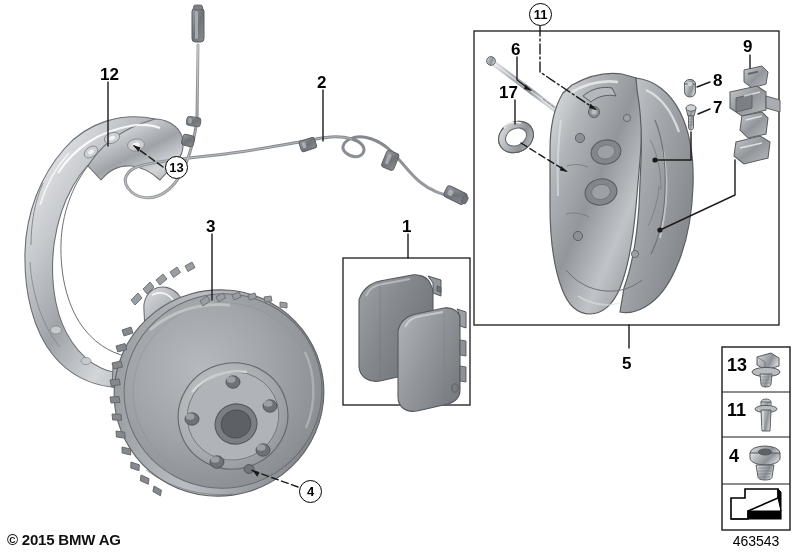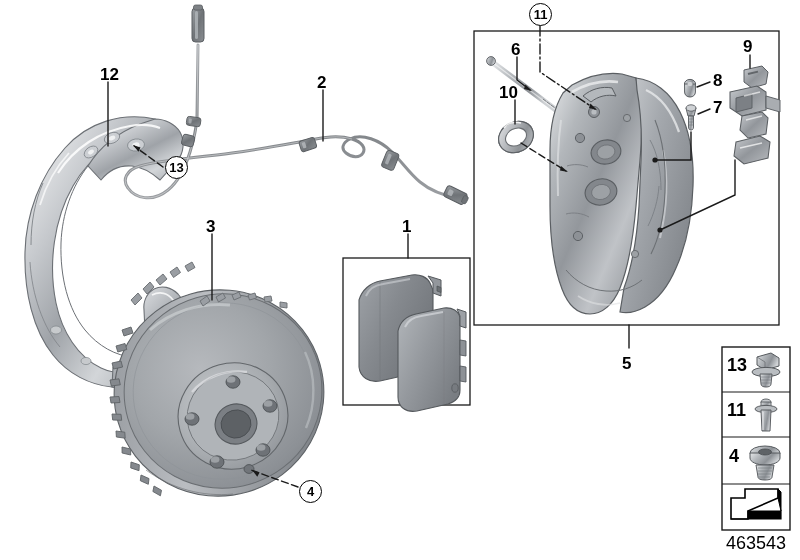--- a/index.html
+++ b/index.html
@@ -66,21 +66,21 @@
     letter-spacing: -0.2px;
     color: #111;
   }
   #diagram-number {
     position: absolute;
     left: 722px;
     top: 533px;
     width: 68px;
     text-align: center;
     font-family: "Liberation Sans", sans-serif;
-    font-size: 18px;
+    font-size: 14px;
     color: #000;
   }
 </style>
 </head>
 <body>
 
 <div id="page">
 
   <svg class="layer" viewBox="0 0 800 560">
     <defs>
@@ -539,25 +539,26 @@
   </svg>
 
   <div class="callout" style="left:100px; top:66px;text-align:right;">12</div>
   <div class="callout-circ" style="left:165px; top:156px;">13</div>
   <div class="callout" style="left:317px; top:74px;">2</div>
   <div class="callout" style="left:206px; top:218px;">3</div>
   <div class="callout-circ" style="left:299px; top:480px;">4</div>
   <div class="callout" style="left:402px; top:218px;">1</div>
   <div class="callout-circ" style="left:529px; top:3px;">11</div>
   <div class="callout" style="left:511px; top:41px;">6</div>
-  <div class="callout" style="left:499px; top:84px;">10</div>
+  <div class="callout" style="left:499px; top:84px;">17</div>
   <div class="callout" style="left:713px; top:72px;">8</div>
   <div class="callout" style="left:713px; top:99px;">7</div>
   <div class="callout" style="left:743px; top:38px;">9</div>
   <div class="callout" style="left:622px; top:355px;">5</div>
 
   <div class="legend-num" style="left:727px; top:355px;">13</div>
   <div class="legend-num" style="left:727px; top:400px;">11</div>
   <div class="legend-num" style="left:729px; top:446px;">4</div>
 
+  <div id="copyright">© 2015 BMW AG</div>
   <div id="diagram-number">463543</div>
 
 </div>
 
 </body></html>

